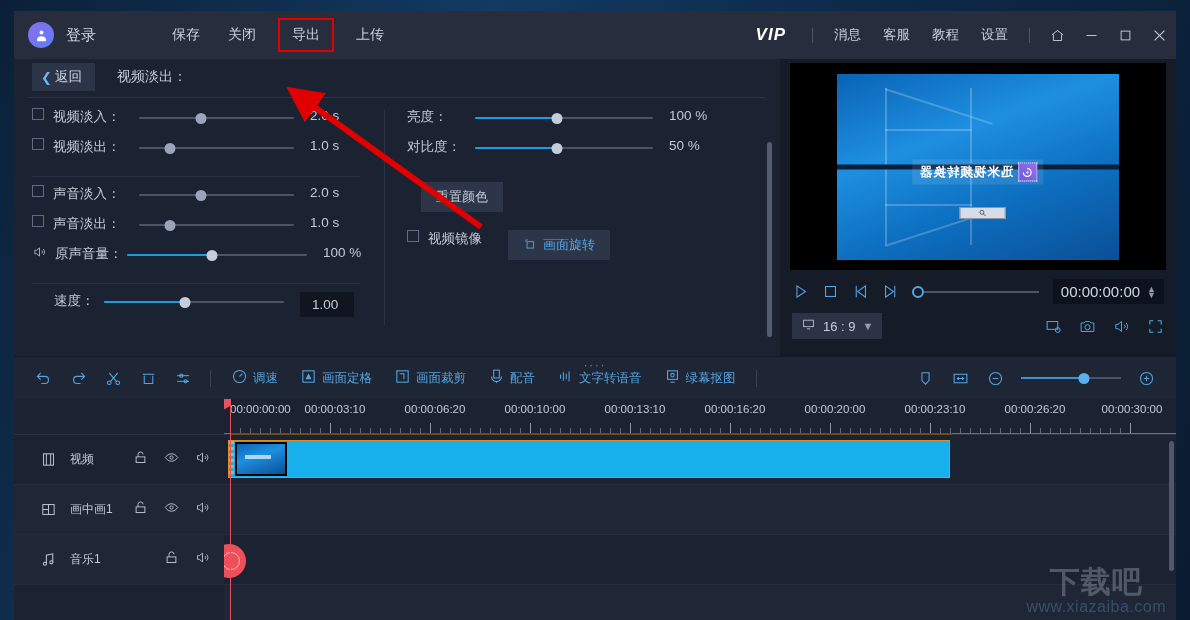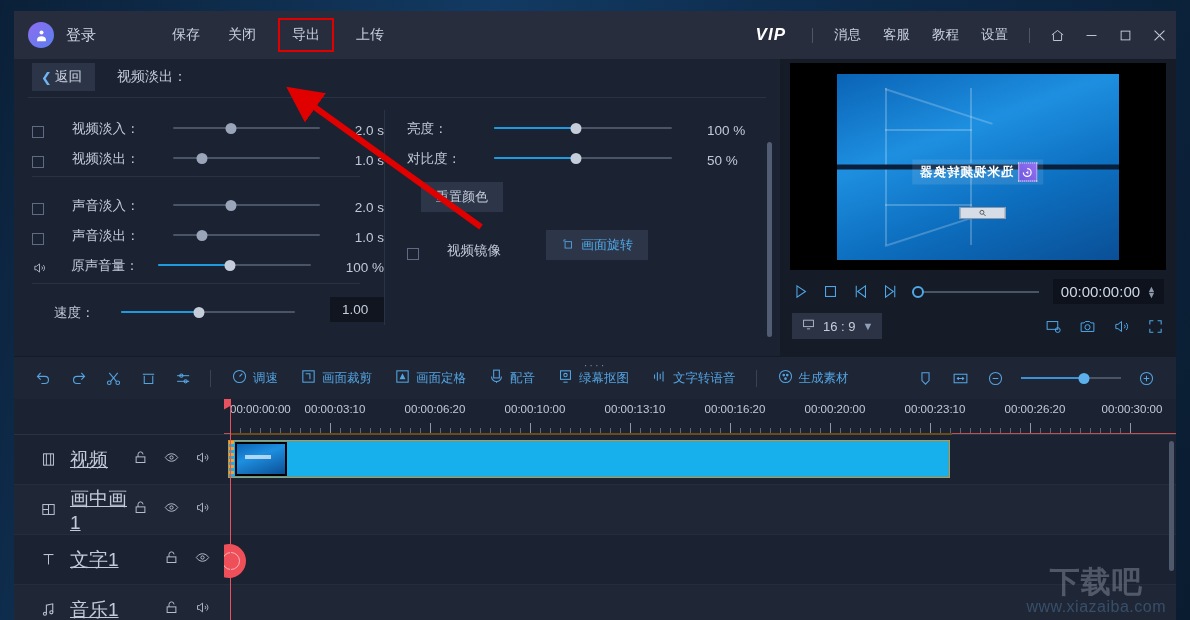--- a/index.html
+++ b/index.html
@@ -68,21 +68,21 @@
   }
   .backbtn .chev { color: #6fb4f2; font-size: 13px; }
   .ep-title { color: #c3cbd9; font-size: 14px; margin-left: 22px; }
   .ep-divider { height: 1px; background: #2a3246; margin: 2px 14px 0 14px; }
 
   .ep-body { display: flex; padding-top: 10px; position: relative; }
   .col-left { width: 370px; padding-left: 18px; }
   .col-vline { width: 1px; background: #2a3246; height: 215px; margin-top: 2px; }
   .col-right { padding-left: 22px; flex: 1; }
 
-  .row { display: flex; align-items: flex-end; height: 30px; gap: 19px; }
+  .row { display: flex; align-items: flex-start; height: 30px; }
   .cb {
     width: 12px; height: 12px; border: 1px solid #5e6b82;
     background: transparent; flex: 0 0 12px; margin-right: 9px;
   }
   .spk { width: 18px; margin-right: 5px; display: flex; align-items: center; color: #c0c8d6; }
   .spk svg { width: 15px; height: 14px; }
   .rlabel { color: #c2cad8; font-size: 13.5px; white-space: nowrap; }
   .rlabel.lw { width: 86px; }
   .rlabel.lw2 { width: 72px; }
 
@@ -209,21 +209,21 @@
   .timeline { flex: 1; display: flex; background: #1b2231; position: relative; overflow: hidden; }
   .tracks-head { width: 210px; background: #1b2231; flex: 0 0 210px; }
   .ruler-spacer { height: 36px; background: #1b2231; border-bottom: 1px solid #2a3246; }
   .trow {
     height: 50px; display: flex; align-items: center;
     border-bottom: 1px solid #252c3c; padding-left: 26px;
   }
   .trow.alt { background: #1f2636; }
   .ticon { width: 22px; color: #bcc4d3; display: flex; align-items: center; }
   .ticon svg { width: 17px; height: 17px; }
-  .tname { color: #c2cad8; font-size: 19px; margin-left: 8px; flex: 1; text-decoration: underline; }
+  .tname { color: #c2cad8; font-size: 12px; margin-left: 8px; flex: 1; }
   .tctrls { display: flex; align-items: center; gap: 16px; padding-right: 14px; color: #b4bdcc; }
   .tctrls svg { width: 15px; height: 15px; }
 
   .tracks-body { flex: 1; position: relative; background: #1b2231; overflow: hidden; }
   .ruler {
     height: 36px; position: relative; border-bottom: 1px solid #2a3246;
     background: #1b2231;
   }
   .rlab {
     position: absolute; top: 4px; color: #c3cbd9; font-size: 11.5px;
@@ -646,77 +646,66 @@
             <circle cx="12" cy="12" r="8.5"></circle>
             <path d="M12 12l4-4"></path>
           </svg>
       </span>
       <span>调速</span>
     </span>
     <span class="tool">
       <span>
         <svg viewBox="0 0 24 24" fill="none" stroke="currentColor" stroke-width="1.5">
             <rect x="4" y="4" width="16" height="16"></rect>
-            <path d="M8 8h6v8"></path>
-          </svg>
-      </span>
-      <span>画面裁剪</span>
+            <path d="M9 15l3-6 3 6z" fill="currentColor"></path>
+          </svg>
+      </span>
+      <span>画面定格</span>
     </span>
     <span class="tool">
       <span>
         <svg viewBox="0 0 24 24" fill="none" stroke="currentColor" stroke-width="1.5">
             <rect x="4" y="4" width="16" height="16"></rect>
-            <path d="M9 15l3-6 3 6z" fill="currentColor"></path>
-          </svg>
-      </span>
-      <span>画面定格</span>
+            <path d="M8 8h6v8"></path>
+          </svg>
+      </span>
+      <span>画面裁剪</span>
     </span>
     <span class="tool">
       <span>
         <svg viewBox="0 0 24 24" fill="none" stroke="currentColor" stroke-width="1.5">
             <rect x="8" y="3" width="8" height="11"></rect>
             <path d="M5 12a7 7 0 0014 0"></path>
             <line x1="12" y1="19" x2="12" y2="21"></line>
           </svg>
       </span>
       <span>配音</span>
-    </span>
-    <span class="tool">
-      <span>
-        <svg viewBox="0 0 24 24" fill="none" stroke="currentColor" stroke-width="1.5">
-            <rect x="5" y="4" width="14" height="12"></rect>
-            <circle cx="12" cy="10" r="2.4"></circle>
-            <line x1="9" y1="20" x2="15" y2="20"></line>
-          </svg>
-      </span>
-      <span>绿幕抠图</span>
     </span>
     <span class="tool">
       <span>
         <svg viewBox="0 0 24 24" fill="none" stroke="currentColor" stroke-width="1.5">
             <line x1="5" y1="9" x2="5" y2="15"></line>
             <line x1="9" y1="6" x2="9" y2="18"></line>
             <line x1="13" y1="8" x2="13" y2="16"></line>
             <line x1="17" y1="5" x2="17" y2="19"></line>
           </svg>
       </span>
       <span>文字转语音</span>
     </span>
-    <span class="tdiv"></span>
     <span class="tool">
       <span>
         <svg viewBox="0 0 24 24" fill="none" stroke="currentColor" stroke-width="1.5">
-            <circle cx="12" cy="12" r="8.5"></circle>
-            <circle cx="9.5" cy="10" r="1.1" fill="currentColor"></circle>
-            <circle cx="14.5" cy="10" r="1.1" fill="currentColor"></circle>
-            <circle cx="12" cy="15" r="1.1" fill="currentColor"></circle>
-          </svg>
-      </span>
-      <span>生成素材</span>
-    </span>
+            <rect x="5" y="4" width="14" height="12"></rect>
+            <circle cx="12" cy="10" r="2.4"></circle>
+            <line x1="9" y1="20" x2="15" y2="20"></line>
+          </svg>
+      </span>
+      <span>绿幕抠图</span>
+    </span>
+    <span class="tdiv"></span>
 
     <span class="spacer"></span>
 
     <span class="tool plain">
       <svg viewBox="0 0 24 24" fill="none" stroke="currentColor" stroke-width="1.5">
           <path d="M7 4h10v11l-5 5-5-5z"></path>
         </svg>
     </span>
     <span class="tool plain">
       <svg viewBox="0 0 24 24" fill="none" stroke="currentColor" stroke-width="1.5">
@@ -796,39 +785,20 @@
                 <circle cx="12" cy="12" r="2.6"></circle>
               </svg></span>
           <span><svg viewBox="0 0 24 24" fill="none" stroke="currentColor" stroke-width="1.5">
                 <path d="M4 9h3l5-4v14l-5-4H4z"></path>
                 <path d="M16 9.5a3.5 3.5 0 010 5"></path>
                 <path d="M18.5 7a7 7 0 010 10"></path>
               </svg></span>
         </span>
       </div>
 
-      <div class="trow">
-        <span class="ticon">
-          <svg viewBox="0 0 24 24" fill="none" stroke="currentColor" stroke-width="1.5">
-              <line x1="5" y1="5" x2="19" y2="5"></line>
-              <line x1="12" y1="5" x2="12" y2="19"></line>
-            </svg>
-        </span>
-        <span class="tname">文字1</span>
-        <span class="tctrls">
-          <span><svg viewBox="0 0 24 24" fill="none" stroke="currentColor" stroke-width="1.6">
-                <rect x="5" y="11" width="14" height="9"></rect>
-                <path d="M8 11V7a4 4 0 018 0"></path>
-              </svg></span>
-          <span><svg viewBox="0 0 24 24" fill="none" stroke="currentColor" stroke-width="1.6">
-                <path d="M2 12s4-6 10-6 10 6 10 6-4 6-10 6-10-6-10-6z"></path>
-                <circle cx="12" cy="12" r="2.6"></circle>
-              </svg></span>
-        </span>
-      </div>
 
       <div class="trow alt">
         <span class="ticon">
           <svg viewBox="0 0 24 24" fill="none" stroke="currentColor" stroke-width="1.5">
               <path d="M9 18V6l9-2v12"></path>
               <circle cx="7" cy="18" r="2.2"></circle>
               <circle cx="16" cy="16" r="2.2"></circle>
             </svg>
         </span>
         <span class="tname">音乐1</span>

